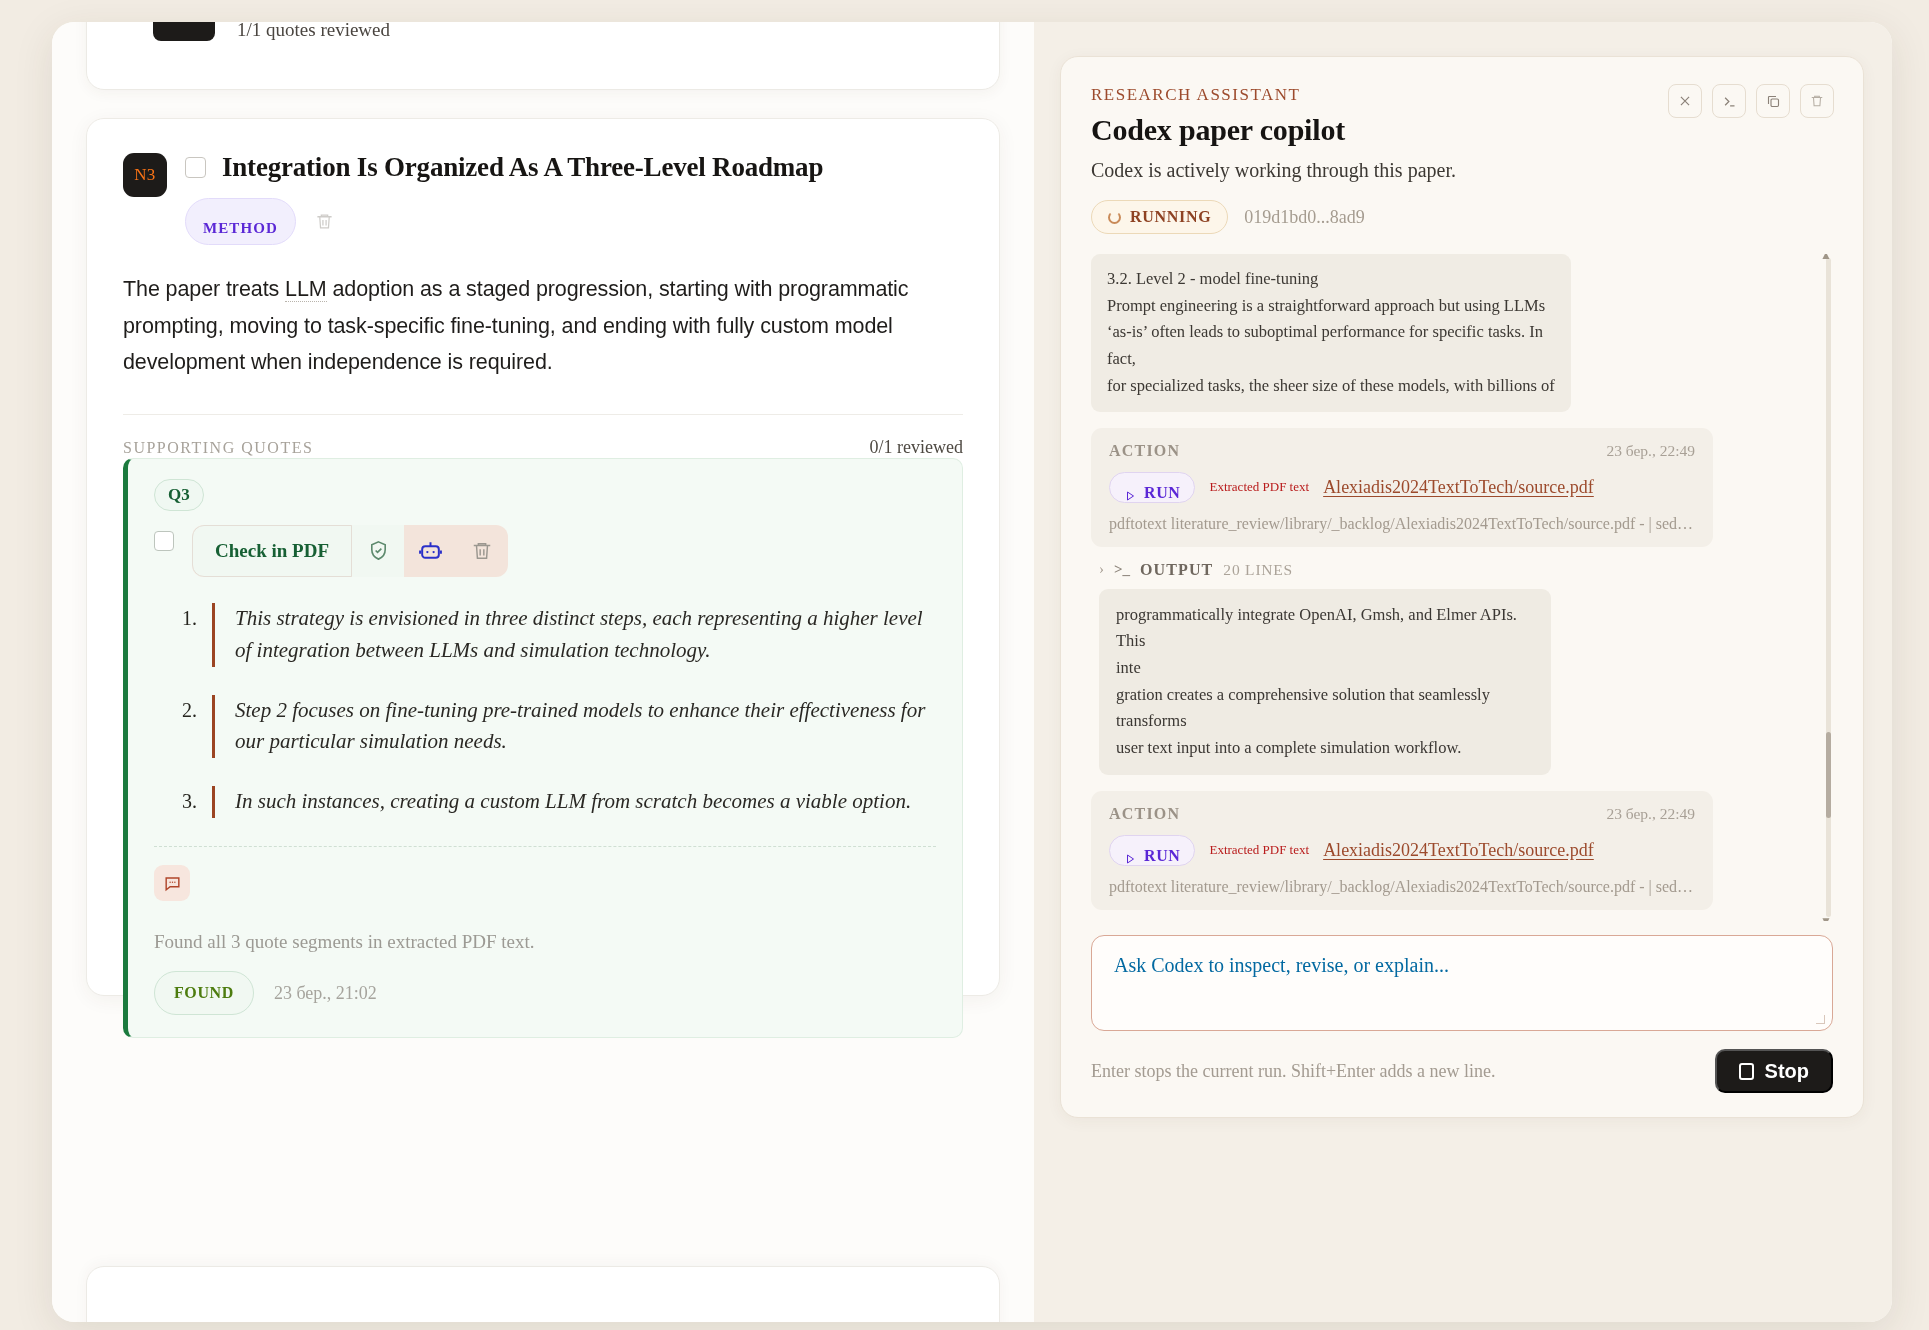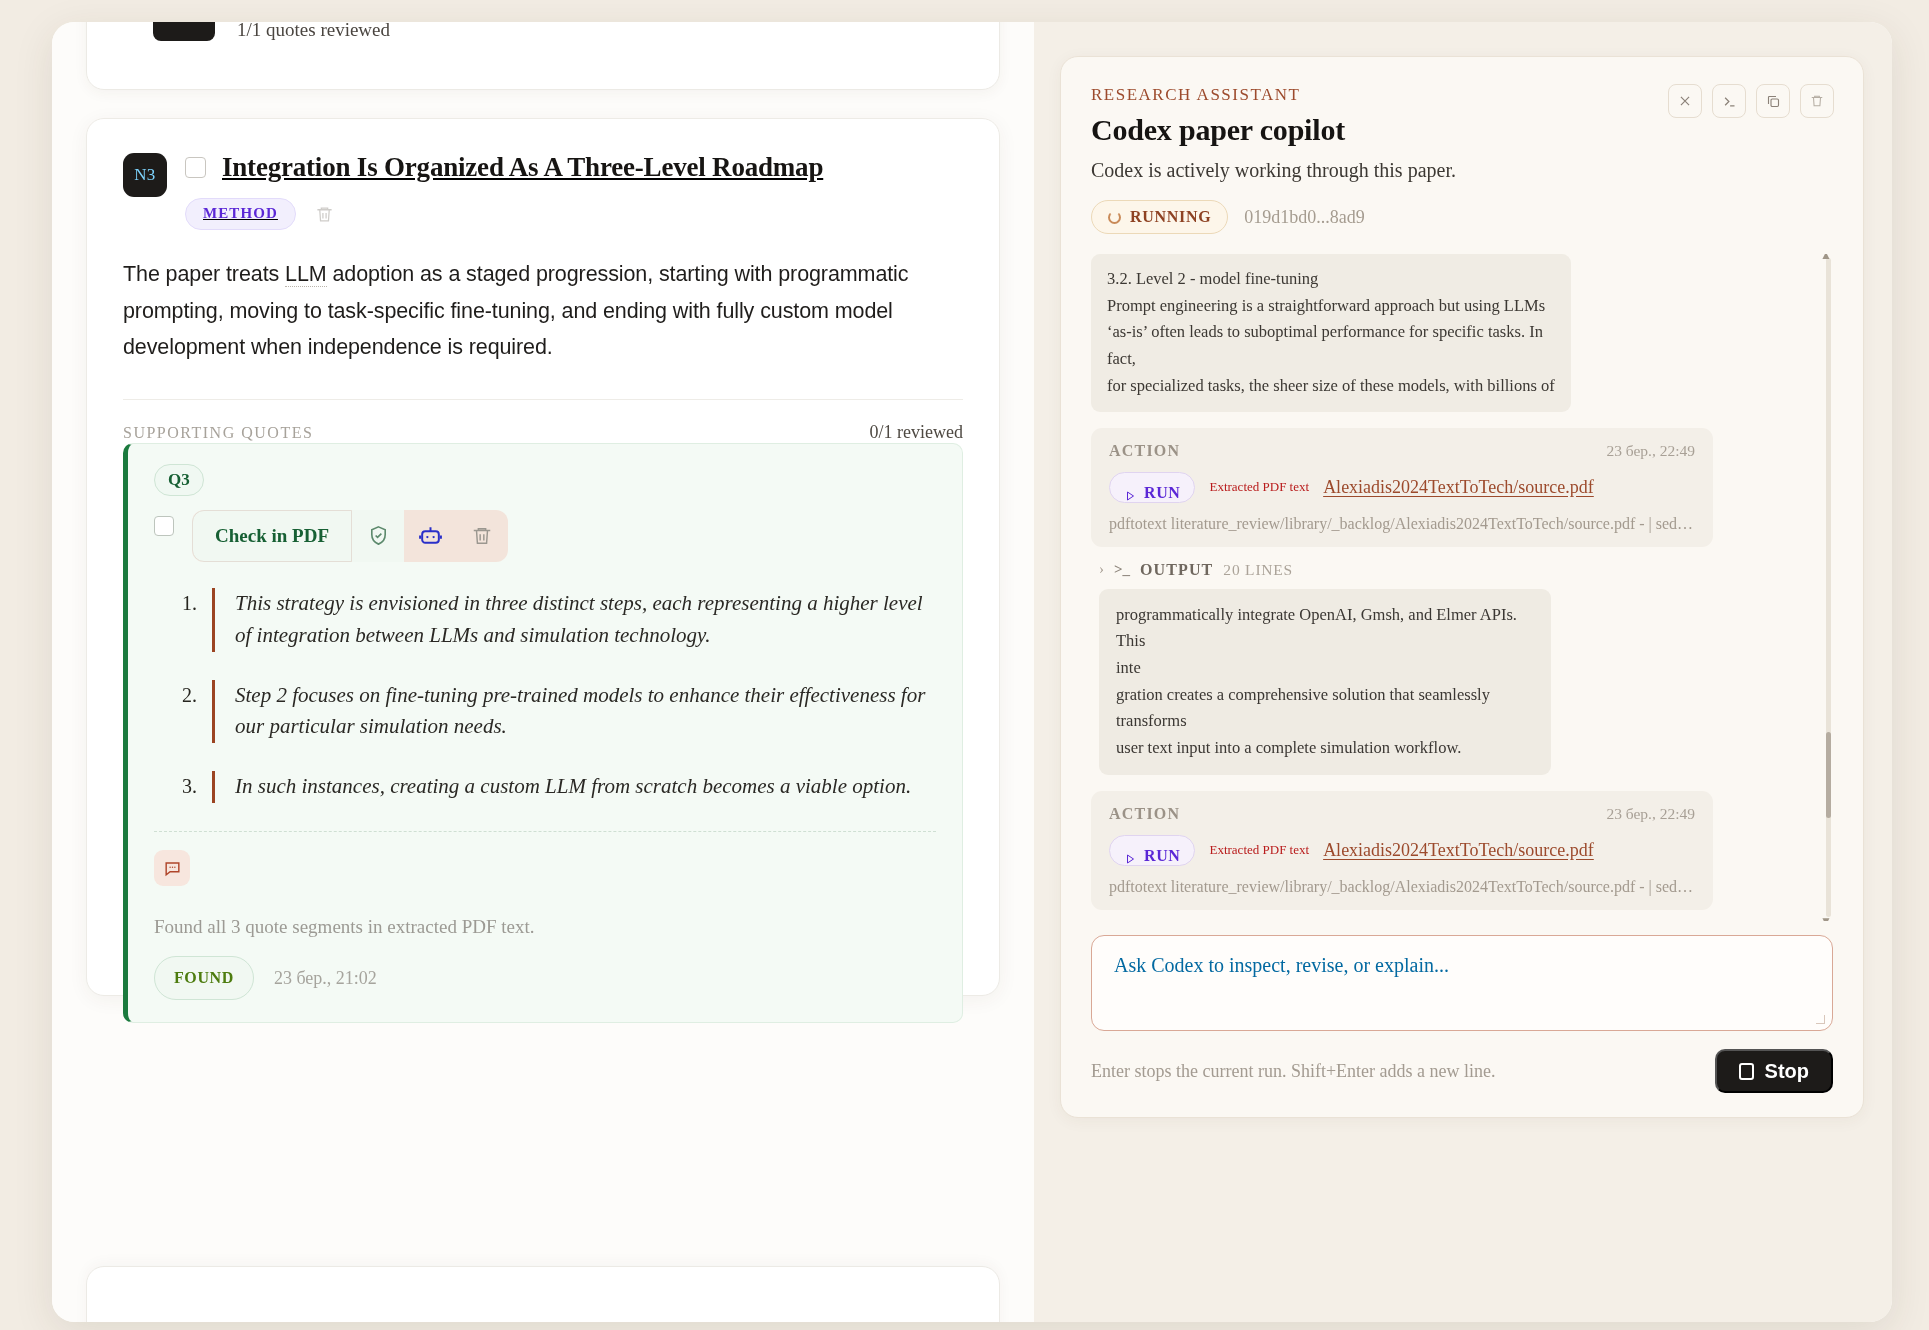--- a/index.html
+++ b/index.html
@@ -57,42 +57,42 @@
     height: 878px;
     background: #ffffff;
     border: 1px solid #edebe6;
     border-radius: 18px;
     box-shadow: 0 4px 20px rgba(70,55,40,.055);
     padding: 30px 36px 34px 36px;
   }
   .card-head { display: flex; align-items: flex-start; gap: 18px; }
   .n-badge {
     width: 44px; height: 44px; border-radius: 11px;
-    background: #1d1b19; color: #7dd3fc;
+    background: #1d1b19; color: #f97316;
     display: flex; align-items: center; justify-content: center;
     font-size: 17px; letter-spacing: .3px; flex: 0 0 auto;
     margin-top: 4px;
   }
-  .head-body { flex: 1; padding-top: 2px; text-decoration: underline; }
+  .head-body { flex: 1; padding-top: 2px; }
   .title-row { display: flex; align-items: center; gap: 16px; }
   .cbox {
     width: 21px; height: 21px; border: 1.6px solid #c9c6c0;
     border-radius: 4px; background: #fff; flex: 0 0 auto;
   }
   .node-title {
     font-size: 27px; font-weight: 700; color: #171513;
     letter-spacing: -.2px; line-height: 1.2;
   }
   .meta-row { display: flex; align-items: center; gap: 16px; margin-top: 15px; }
   .tag-method {
     display: inline-flex; align-items: center;
     background: #f2effd; color: #5b28d6;
     border: 1px solid #e2dbfa;
     border-radius: 999px;
-    padding: 6px 17px 7px;
+    padding: 21px 17px 7px;
     font-size: 15px; font-weight: 700; letter-spacing: 1.1px;
   }
   .icon-btn-plain {
     width: 26px; height: 26px; display: inline-flex;
     align-items: center; justify-content: center;
     opacity: .42;
   }
   .summary {
     margin-top: 26px; font-size: 21.5px; line-height: 1.68;
     color: #1f1d1b; font-family: "Liberation Sans", sans-serif;

